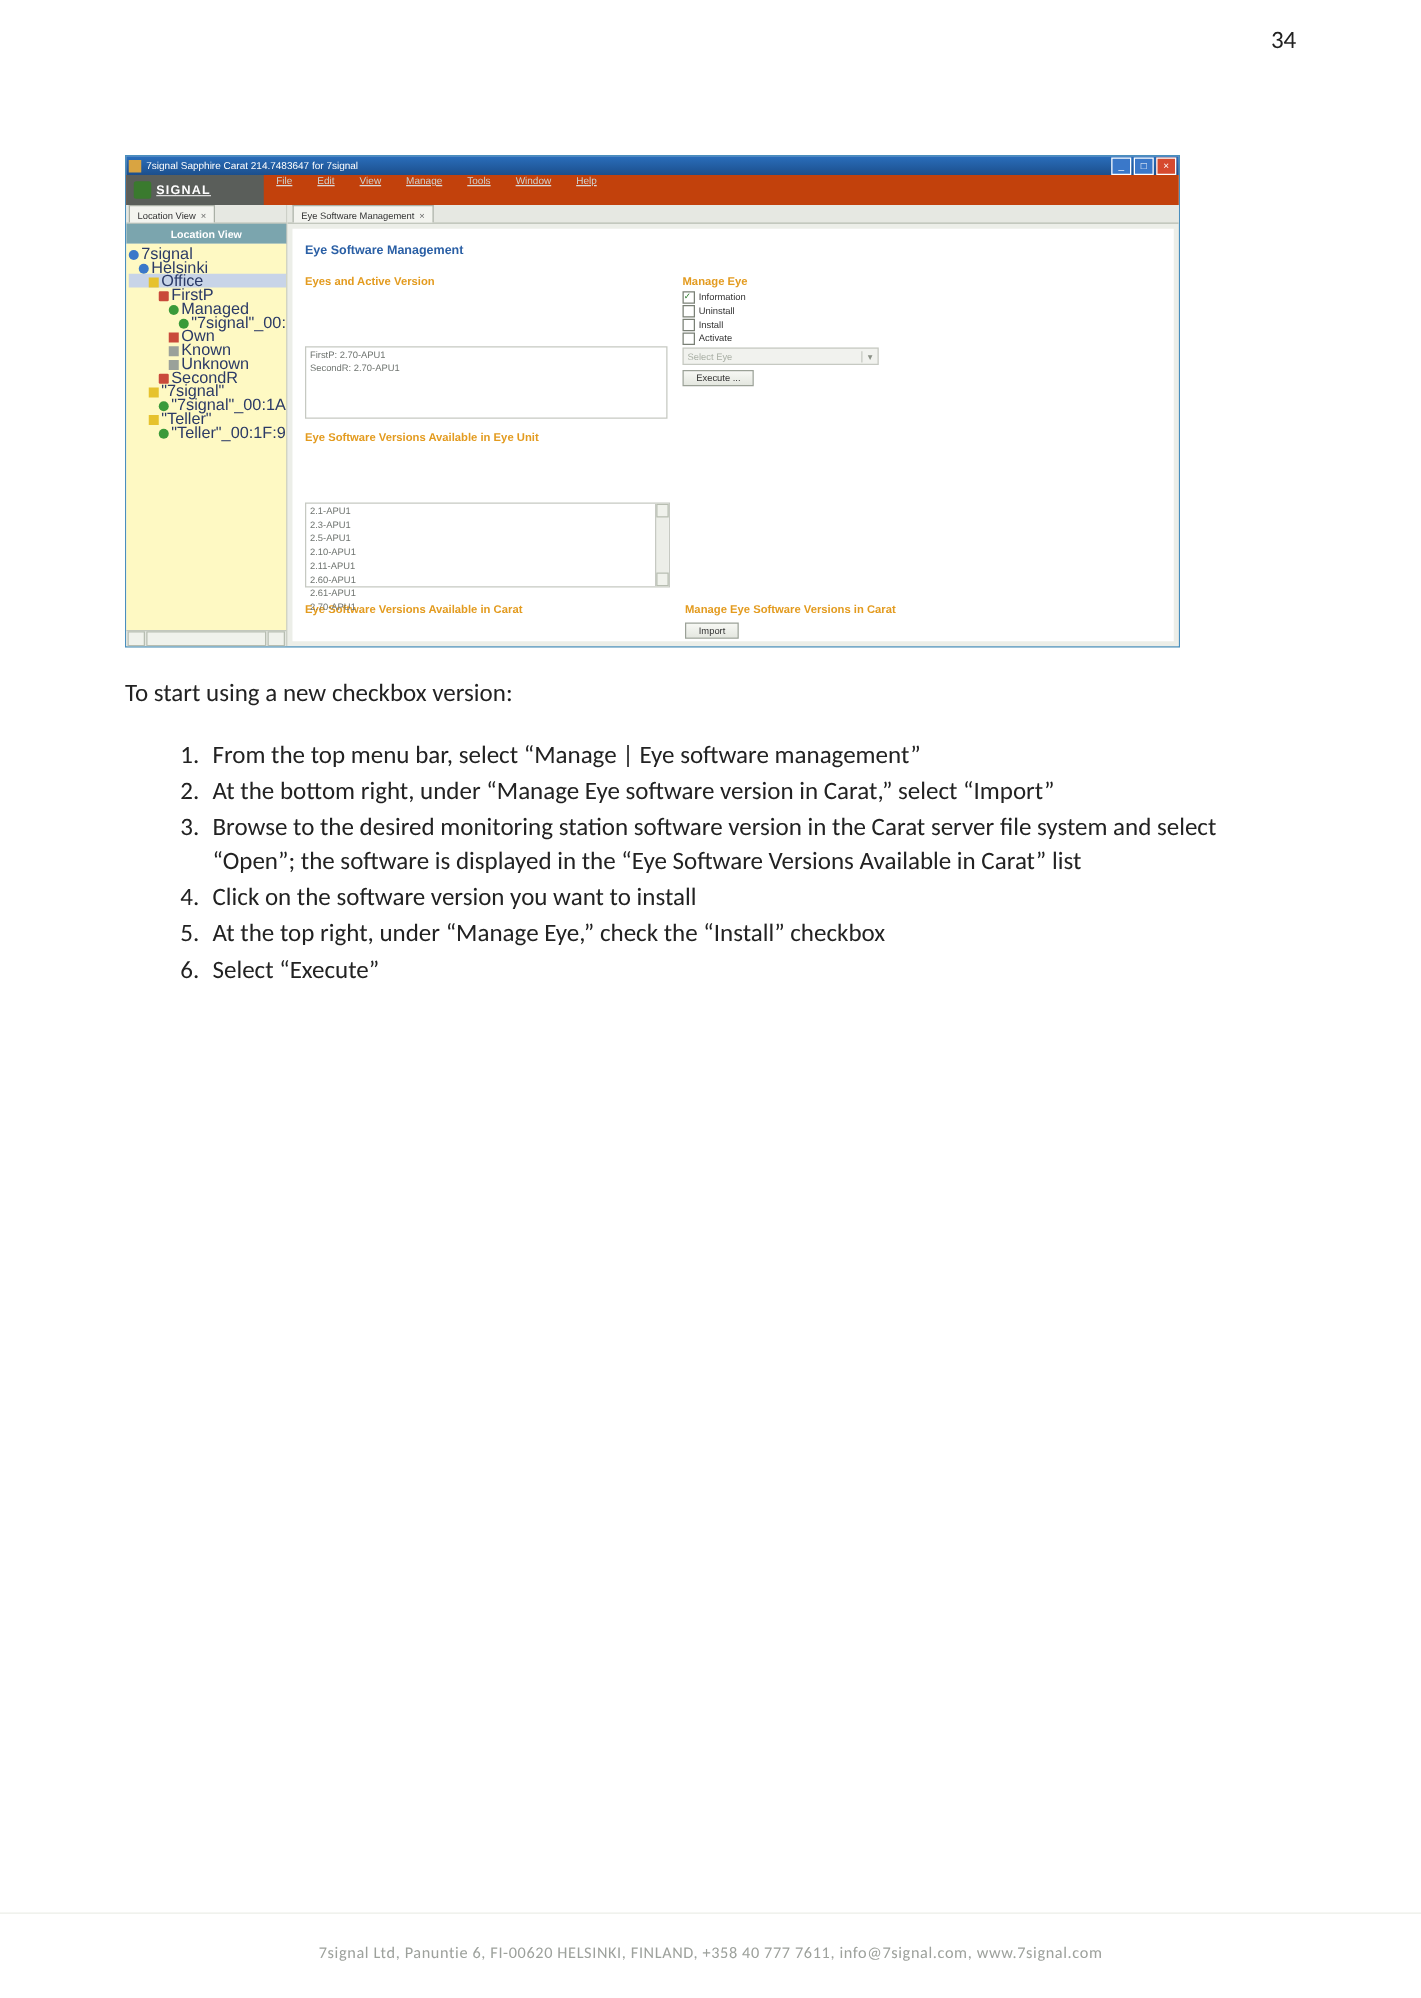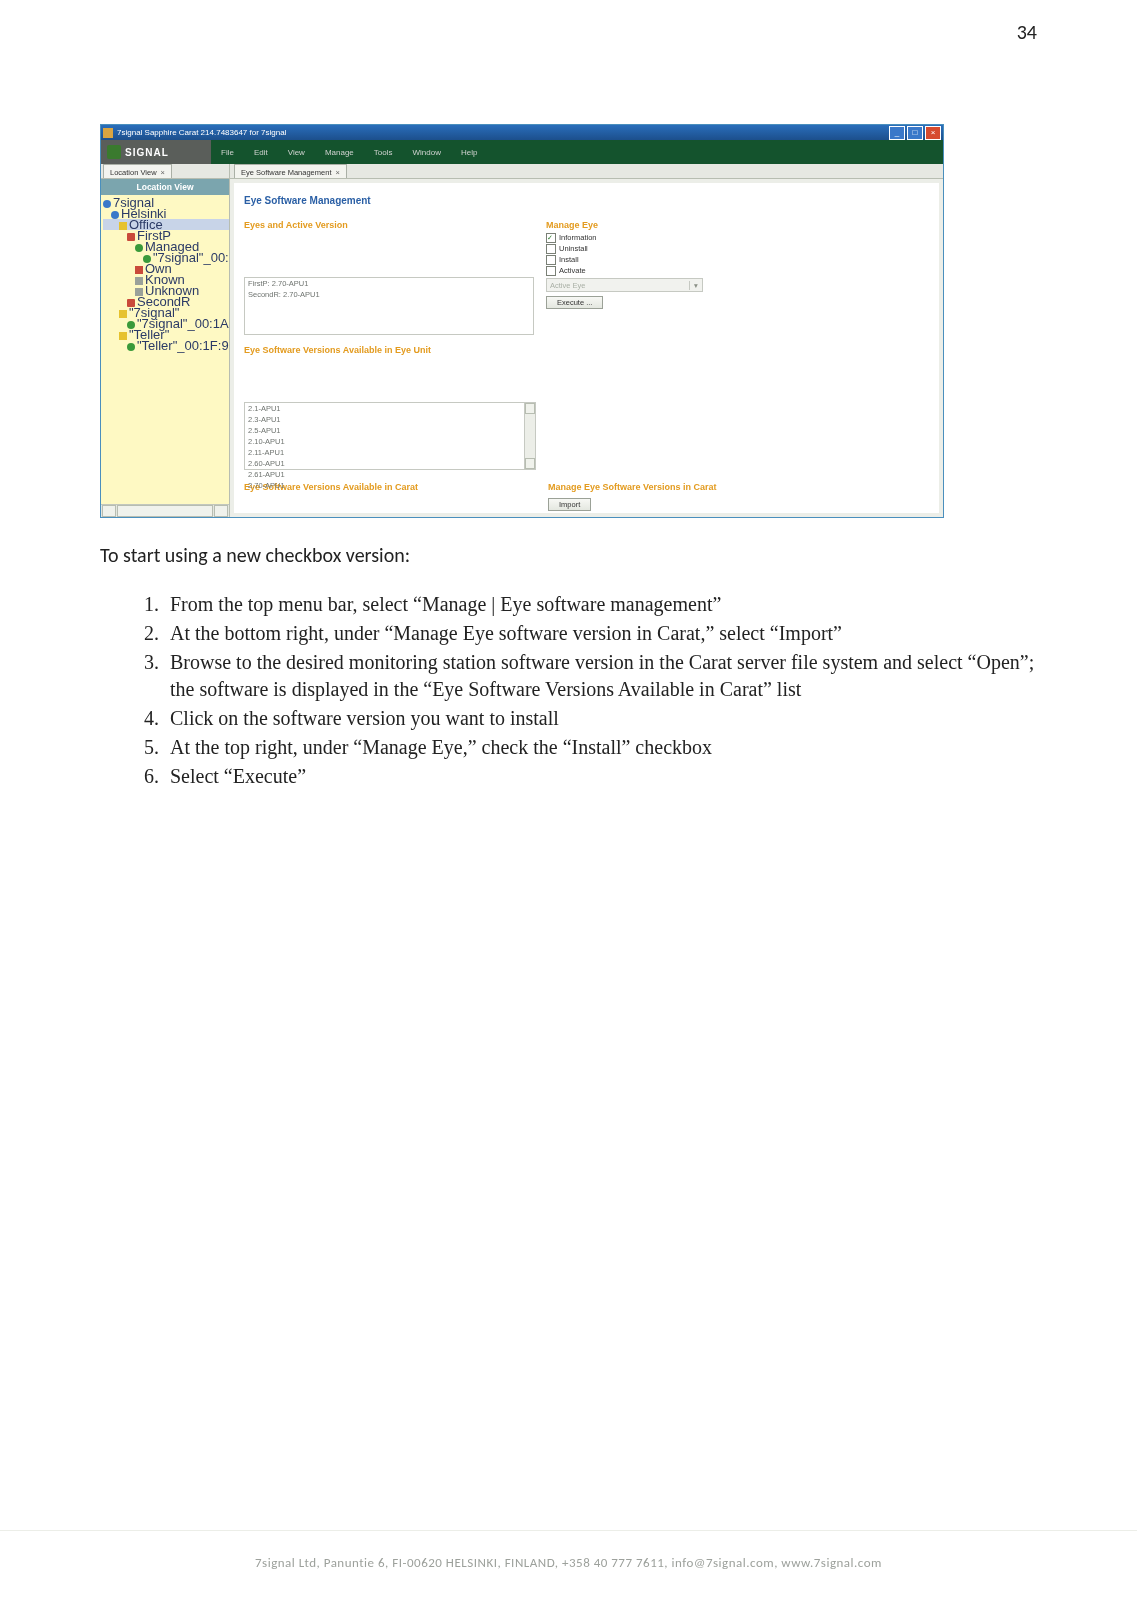--- a/index.html
+++ b/index.html
@@ -51,25 +51,25 @@
   .winbtn {
     width: 14px; height: 12px; border: 1px solid #fff; margin-left: 2px;
     display: flex; align-items: center; justify-content: center;
     font-size: 8px; line-height: 1;
   }
   .winbtn.close { background: #d64a2e; }
   .winbtn.max { background: #3a78c9; }
   .winbtn.min { background: #3a78c9; }
   .menubar {
     height: 24px;
-    background: #14532d;
+    background: #c2410c;
     color: #dcdcdc;
     display: flex;
-    align-items: center;
     font-size: 8px;
+    text-decoration: underline;
   }
   .brand {
     width: 104px;
     height: 24px;
     display: flex;
     align-items: center;
     padding-left: 6px;
     background: #5a5e5a;
     color: #fff;
     font-weight: bold;
@@ -212,21 +212,20 @@
     font-size: 7.5px; padding: 1px 10px; margin-top: 4px; color: #333;
   }
   .instructions {
     margin-top: 24px;
     font-size: 20px;
     line-height: 1.35;
   }
   .instructions ol {
     margin: 22px 0 0 0;
     padding-left: 64px;
-    font-family: Liberation Serif, serif;
   }
   .instructions li {
     margin: 2px 0;
     padding-left: 6px;
   }
   .footer {
     position: absolute;
     bottom: 0;
     left: 0;
     right: 0;
@@ -320,21 +319,21 @@
                 <div class="line">SecondR: 2.70-APU1</div>
               </div>
             </div>
             <div class="col-right">
               <div class="sec-title">Manage Eye</div>
               <div class="chk-row"><span class="chk checked"></span><span>Information</span></div>
               <div class="chk-row"><span class="chk"></span><span>Uninstall</span></div>
               <div class="chk-row"><span class="chk"></span><span>Install</span></div>
               <div class="chk-row"><span class="chk"></span><span>Activate</span></div>
               <div class="select-disabled">
-                <span>Active Eye</span>
+                <span>Select Eye</span>
                 <span class="arrbtn">▾</span>
               </div>
               <div class="btn">Execute ...</div>
             </div>
           </div>
 
           <div class="sec-title" style="margin-top:10px">Eye Software Versions Available in Eye Unit</div>
           <div class="box h70" style="width:290px">
             <div class="line">2.1-APU1</div>
             <div class="line">2.3-APU1</div>

